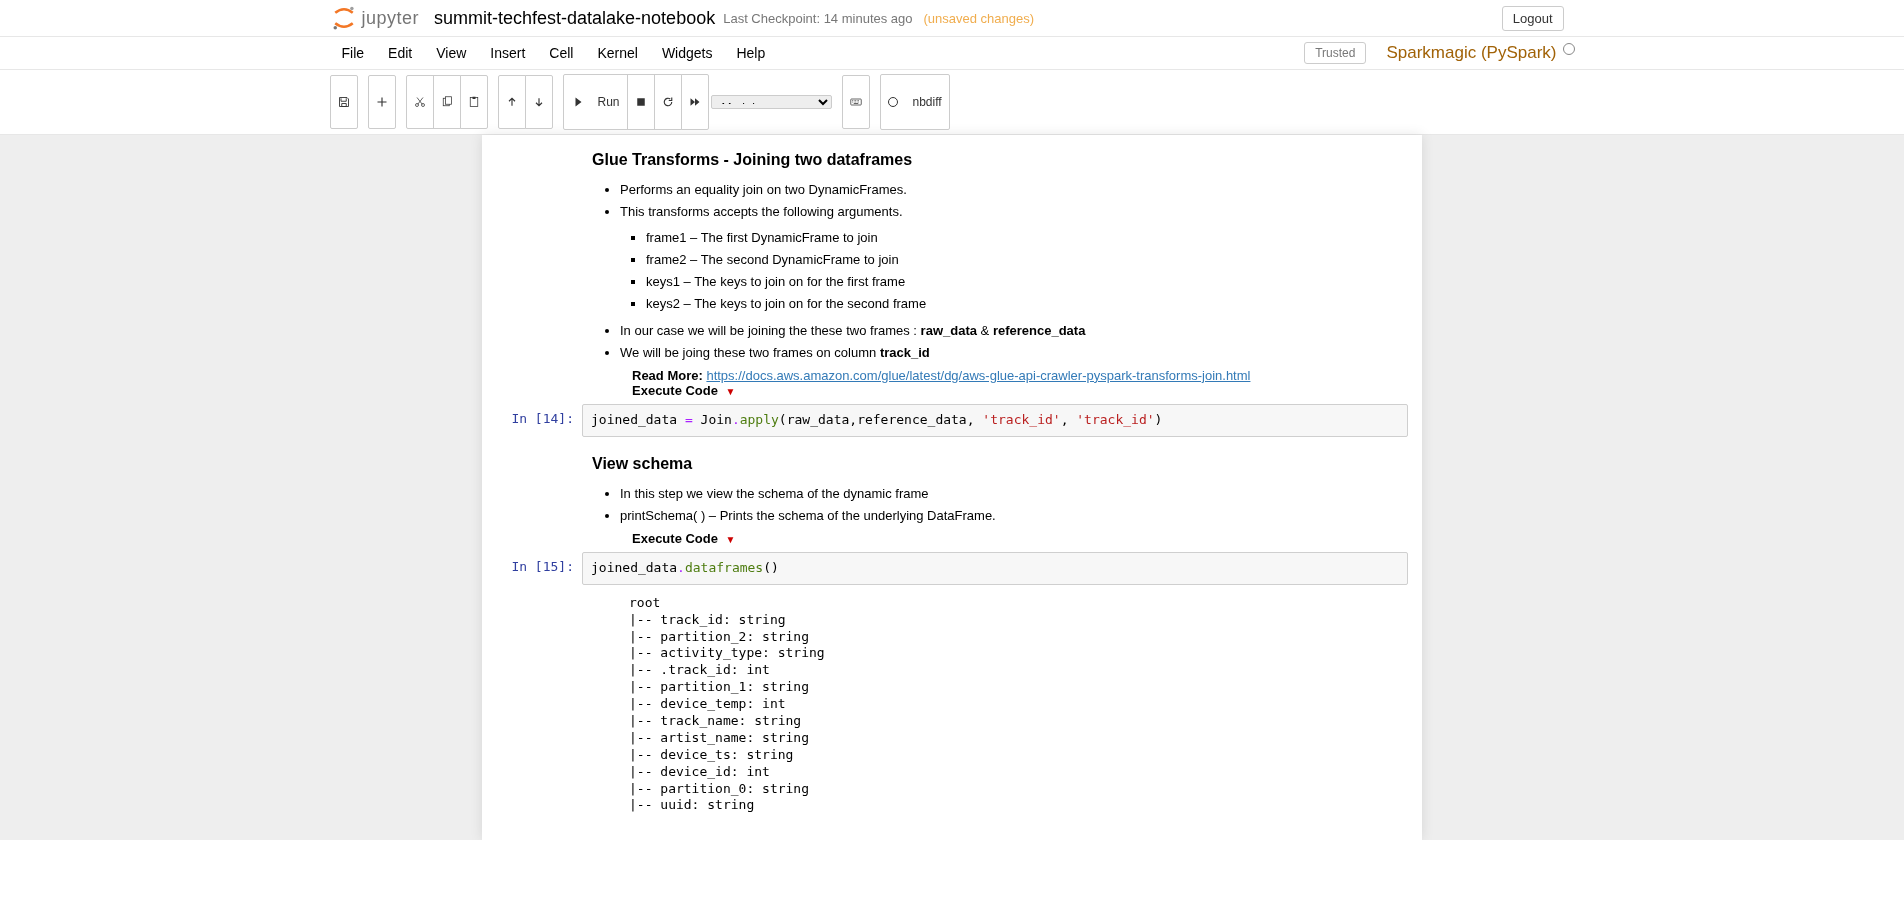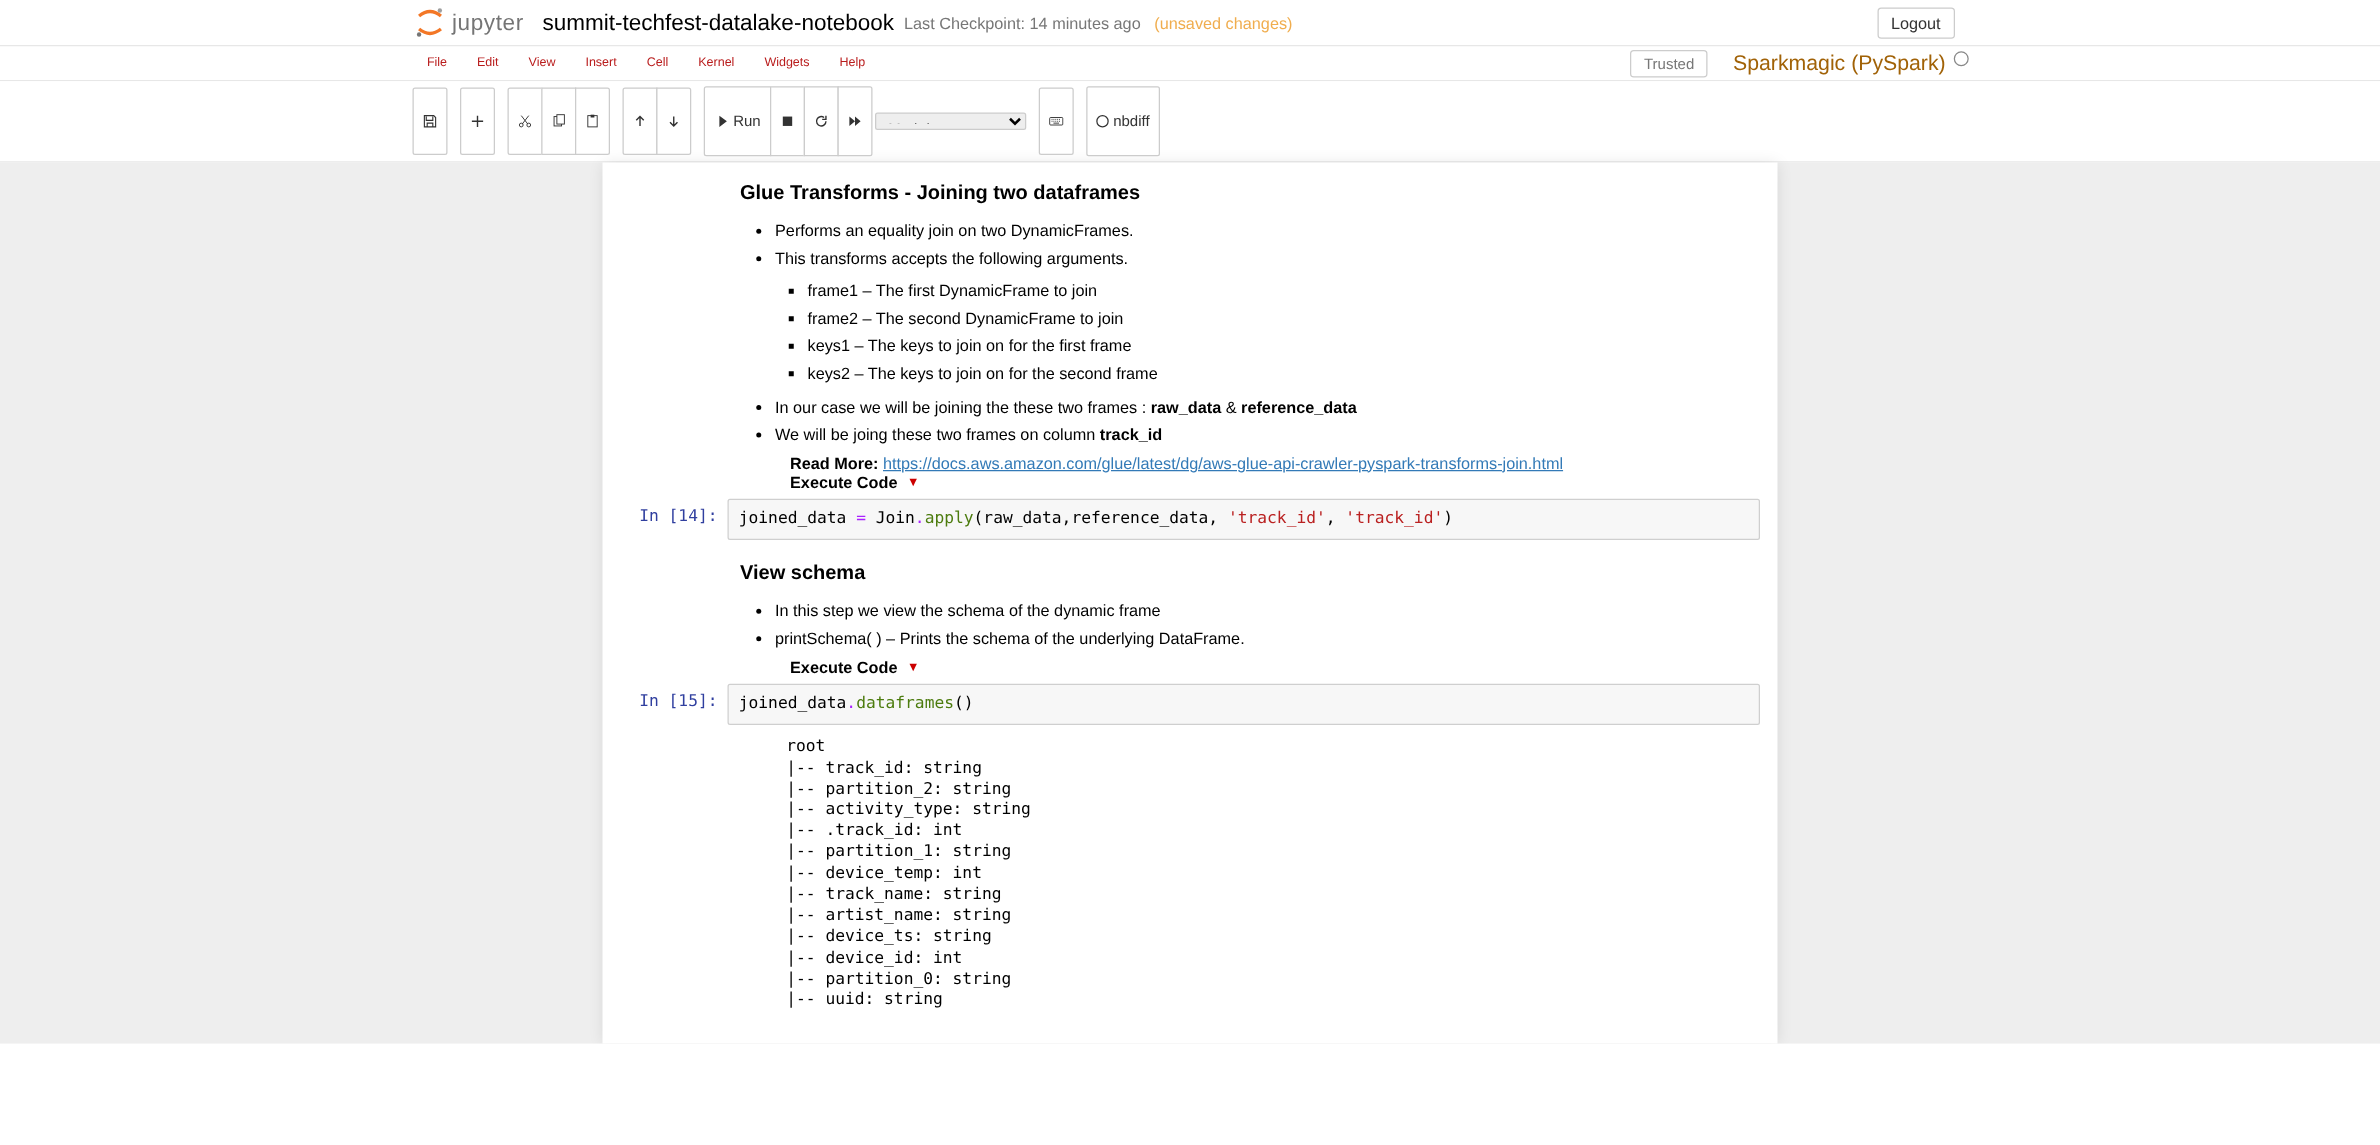--- a/index.html
+++ b/index.html
@@ -10,28 +10,28 @@
 .logo-icon { width: 28px; height: 28px; margin-right: 4px; position: relative; }
 .logo-icon svg { width: 100%; height: 100%; }
 .logo-text { font-size: 18px; color: #757575; letter-spacing: 0.5px; margin-right: 15px; }
 .nb-name { font-size: 18px; color: #000; margin-right: 8px; }
 .checkpoint { font-size: 13px; color: #777; }
 .unsaved { color: #f0ad4e; }
 .header-spacer { flex: 1; }
 .logout-btn { border: 1px solid #ccc; background: #fff; padding: 4px 10px; border-radius: 3px; font-size: 13px; color: #333; cursor: pointer; }
 #menubar { border-bottom: 1px solid #e7e7e7; }
 #menubar-container { margin: 0 auto; max-width: 1253px; display: flex; align-items: center; padding: 0 4px; }
-.menu-item { padding: 8px 12px; font-size: 10px; color: #b91c1c; cursor: pointer; }
+.menu-item { padding: 8px 12px; font-size: 14px; color: #000000; cursor: pointer; }
 .menubar-spacer { flex: 1; }
 .trusted { border: 1px solid #ccc; padding: 3px 10px; border-radius: 3px; font-size: 12px; color: #777; margin-right: 20px; }
 .kernel-ind { font-size: 17px; color: #a16207; display: flex; gap: 6px; }
 .kernel-circle { width: 12px; height: 12px; border: 1px solid #888; border-radius: 50%; display: inline-block; }
 #toolbar { border-bottom: 1px solid #e7e7e7; background: #fff; padding: 2px 0; }
 #toolbar-container { margin: 0 auto; max-width: 1253px; padding: 2px 4px; display: flex; align-items: center; gap: 2px; }
-.tb-btn { border: 1px solid #ccc; background: #fff; padding: 20px 7px; border-radius: 2px; font-size: 12px; color: #333; cursor: pointer; display: flex; align-items: center; gap: 4px; min-height: 26px; }
+.tb-btn { border: 1px solid #ccc; background: #fff; padding: 20px 7px; border-radius: 2px; font-size: 12px; color: #333; cursor: pointer; display: flex; align-items: center; gap: 15px; min-height: 26px; }
 .tb-group { display: flex; gap: 0; }
 .tb-group .tb-btn { border-radius: 0; margin-left: -1px; }
 .tb-group .tb-btn:first-child { border-radius: 2px 0 0 2px; margin-left: 0; }
 .tb-group .tb-btn:last-child { border-radius: 0 2px 2px 0; }
 .tb-sep { width: 6px; }
 .cell-type { border: 1px solid #ccc; padding: 4px 6px; font-size: 12px; border-radius: 2px; background: #eee; min-width: 90px; height: 14px; }
 .nbdiff-circle { width: 10px; height: 10px; border: 1px solid #333; border-radius: 50%; display: inline-block; }
 #notebook-wrap { background: #eee; padding-top: 0; }
 #notebook-container { max-width: 940px; margin: 0 auto; background: #fff; padding: 0 0 20px 0; box-shadow: 0 0 12px rgba(0,0,0,0.1); }
 .cell { padding: 4px 0; }

